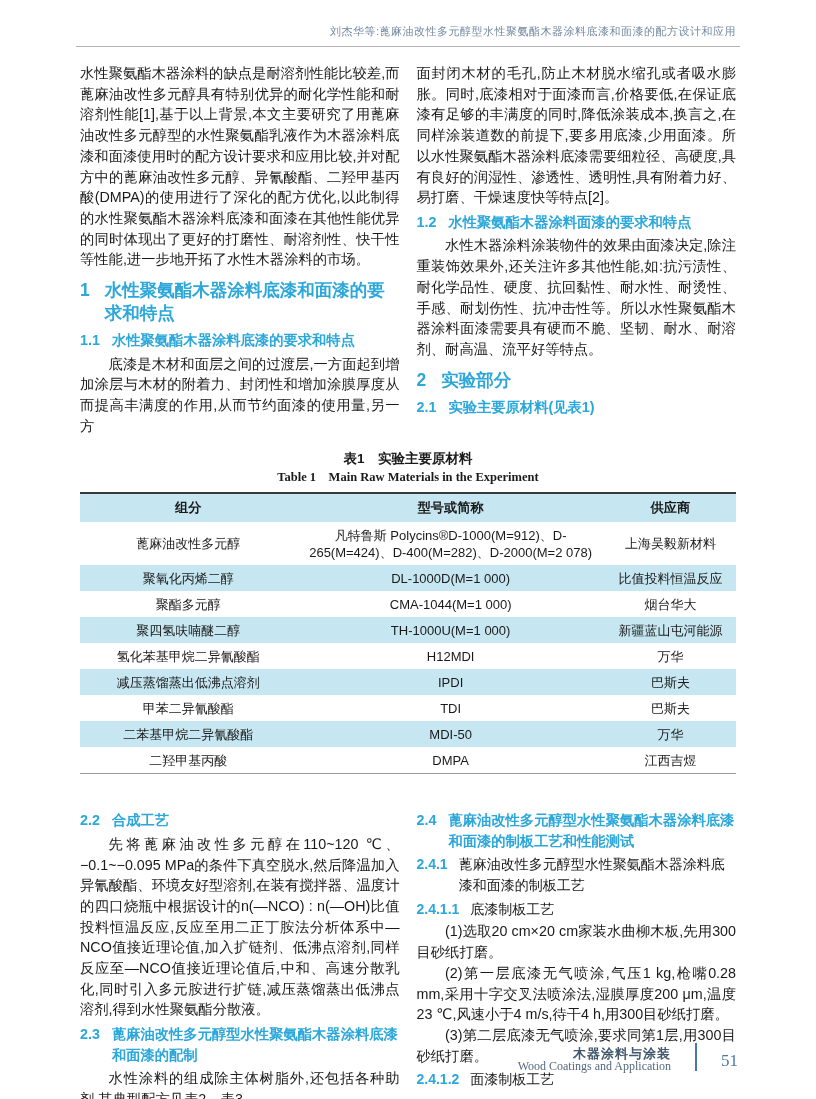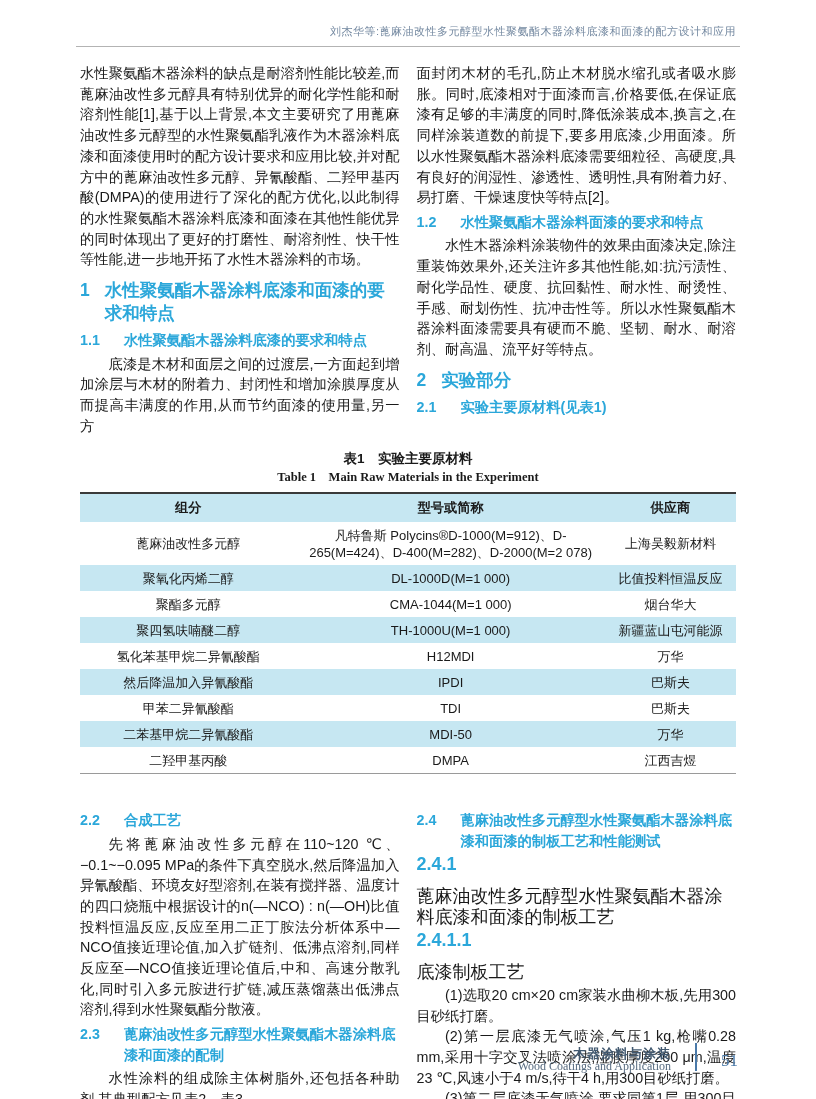--- a/index.html
+++ b/index.html
@@ -40,34 +40,33 @@
   .h-main {
     display:flex; gap:15px;
     color:#2ba7da;
     font-weight:bold;
     font-size:17.5px;
     line-height:23px;
     margin:9px 0 5px 0;
   }
   .h-main .num { flex:0 0 auto; }
   .h-sub {
-    display:flex; gap:24px;
+    display:flex; gap:12px;
     color:#2ba7da;
     font-weight:bold;
     font-size:14.3px;
     line-height:20.5px;
     margin:4px 0 3px 0;
   }
   .h-sub .num { flex:0 0 auto; }
   .h-sub3 {
     display:flex; gap:11px;
-    font-size:18px;
+    font-size:14px;
     line-height:20.7px;
     margin:3px 0 2px 0;
-    flex-direction:column;
   }
   .h-sub3 .num { flex:0 0 auto; color:#2ba7da; font-weight:bold; }
   .h-sub3 .txt { color:#1a1a1a; font-weight:normal; }
 
   
   .table-block { margin:14px 0 32px 0; }
   .tbl-title-cn {
     text-align:center; font-weight:bold; font-size:13.5px; line-height:18px; margin:0;
   }
   .tbl-title-en {
@@ -188,21 +187,21 @@
             <td>聚四氢呋喃醚二醇</td>
             <td>TH-1000U(M=1 000)</td>
             <td>新疆蓝山屯河能源</td>
           </tr>
           <tr>
             <td>氢化苯基甲烷二异氰酸酯</td>
             <td>H12MDI</td>
             <td>万华</td>
           </tr>
           <tr class="band">
-            <td>然后降温加入异氰酸酯</td>
+            <td>减压蒸馏蒸出低沸点溶剂</td>
             <td>IPDI</td>
             <td>巴斯夫</td>
           </tr>
           <tr>
             <td>甲苯二异氰酸酯</td>
             <td>TDI</td>
             <td>巴斯夫</td>
           </tr>
           <tr class="band">
             <td>二苯基甲烷二异氰酸酯</td>

